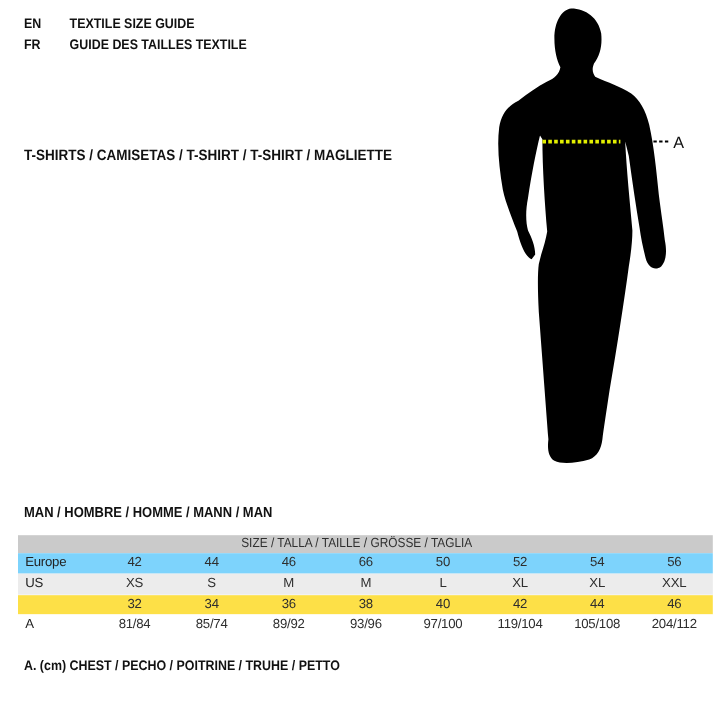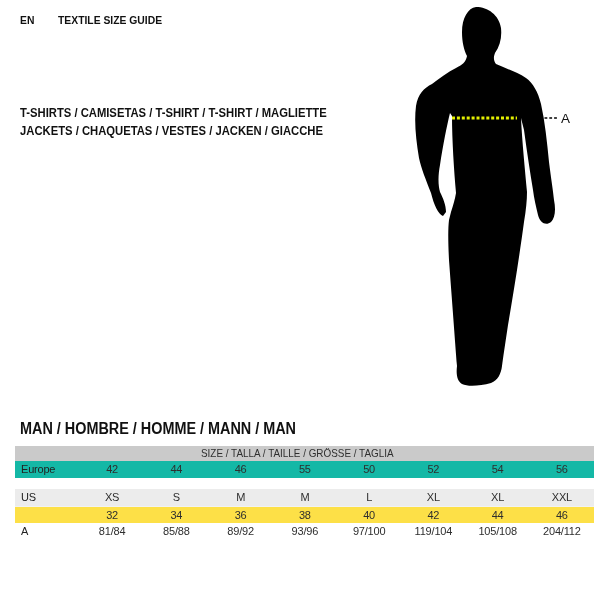--- a/index.html
+++ b/index.html
@@ -6,55 +6,58 @@
     font-family:"Liberation Sans",sans-serif;color:#111;overflow:hidden;}
   .page{position:relative;width:600px;height:600px;background:#fff;padding-left:44px;}
 
   .cond{display:inline-block;transform:scaleX(.9);transform-origin:0 50%;white-space:nowrap;}
 
   .lang-block{position:absolute;left:20px;top:11px;}
   .lang-row{display:flex;height:18px;align-items:center;}
   .lang-code{width:38px;font-weight:bold;font-size:11.5px;flex:0 0 38px;}
   .lang-label{font-weight:bold;font-size:11.5px;}
 
-  .products{position:absolute;left:20px;top:104px;}
+  .products{position:absolute;left:20px;top:120px;}
   .product-line{height:18px;line-height:18px;font-weight:bold;font-size:12.5px;}
 
   .figure-wrap{position:absolute;left:400px;top:0;width:200px;height:400px;}
   .figure-wrap svg{display:block;width:200px;height:400px;}
 
-  .man-title{position:absolute;left:20px;top:420px;font-weight:bold;font-size:16px;}
+  .man-title{position:absolute;left:20px;top:420px;font-weight:bold;font-size:12px;}
 
   .size-table{position:absolute;left:15px;top:446px;width:579px;font-size:11px;color:#2e2e2e;}
   .thead{height:15px;line-height:15px;background:#cacaca;padding-left:6px;color:#2f2f2f;text-align:center;}
   .trow{display:flex;height:17px;line-height:17px;}
-  .trow:nth-child(1){background:#14b8a6;justify-content:space-between;}
-  .trow:nth-child(2){background:#ececec;border-bottom:1px solid #f2f2f2;margin-top:11px;}
+  .trow:nth-child(1){background:#7dd3fc;justify-content:space-between;}
+  .trow:nth-child(2){background:#ececec;border-bottom:1px solid #f2f2f2;}
   .trow:nth-child(3){background:#fde047;height:16px;line-height:16px;}
   .trow:nth-child(4){background:#ffffff;}
   .tcell{flex:1;text-align:center;letter-spacing:-0.2px;}
   .tcell.label{flex:0 0 59px;text-align:left;padding-left:6px;color:#222;}
 
   .footnote{position:absolute;left:20px;top:549px;font-weight:bold;font-size:11.5px;}
 </style>
 </head>
 <body>
 
 <div class="page">
 
   <div class="lang-block">
       <div class="lang-row">
         <span class="lang-code"><span class="cond">EN</span></span>
         <span class="lang-label cond">TEXTILE SIZE GUIDE</span>
       </div>
+      <div class="lang-row">
+        <span class="lang-code"><span class="cond">FR</span></span>
+        <span class="lang-label cond">GUIDE DES TAILLES TEXTILE</span>
+      </div>
     </div>
 
   <div class="products">
       <div class="product-line"><span class="cond">T-SHIRTS / CAMISETAS / T-SHIRT / T-SHIRT / MAGLIETTE</span></div>
-      <div class="product-line"><span class="cond">JACKETS / CHAQUETAS / VESTES / JACKEN / GIACCHE</span></div>
     </div>
 
   <div class="figure-wrap">
     <svg viewBox="400 0 200 400" xmlns="http://www.w3.org/2000/svg">
       <path d="M 476,7
            C 488,7 499,15 501,28
            C 502,38 500,46 495,53
            C 493,58 494,61 496,64
            C 507,69 517,72 526,78
            C 533,83 538,92 541,104
@@ -103,21 +106,21 @@
   <div class="size-table">
     <div class="thead">
       <span class="cond">SIZE / TALLA / TAILLE / GRÖSSE / TAGLIA</span>
     </div>
     <div>
         <div class="trow">
           <div class="tcell label">Europe</div>
           <div class="tcell">42</div>
           <div class="tcell">44</div>
           <div class="tcell">46</div>
-          <div class="tcell">55</div>
+          <div class="tcell">66</div>
           <div class="tcell">50</div>
           <div class="tcell">52</div>
           <div class="tcell">54</div>
           <div class="tcell">56</div>
         </div>
         <div class="trow">
           <div class="tcell label">US</div>
           <div class="tcell">XS</div>
           <div class="tcell">S</div>
           <div class="tcell">M</div>
@@ -134,25 +137,28 @@
           <div class="tcell">36</div>
           <div class="tcell">38</div>
           <div class="tcell">40</div>
           <div class="tcell">42</div>
           <div class="tcell">44</div>
           <div class="tcell">46</div>
         </div>
         <div class="trow">
           <div class="tcell label">A</div>
           <div class="tcell">81/84</div>
-          <div class="tcell">85/88</div>
+          <div class="tcell">85/74</div>
           <div class="tcell">89/92</div>
           <div class="tcell">93/96</div>
           <div class="tcell">97/100</div>
           <div class="tcell">119/104</div>
           <div class="tcell">105/108</div>
           <div class="tcell">204/112</div>
         </div>
       </div>
   </div>
 
+  <div class="footnote">
+    <span class="cond">A. (cm) CHEST / PECHO / POITRINE / TRUHE / PETTO</span>
+  </div>
 
 </div>
 
 </body></html>

